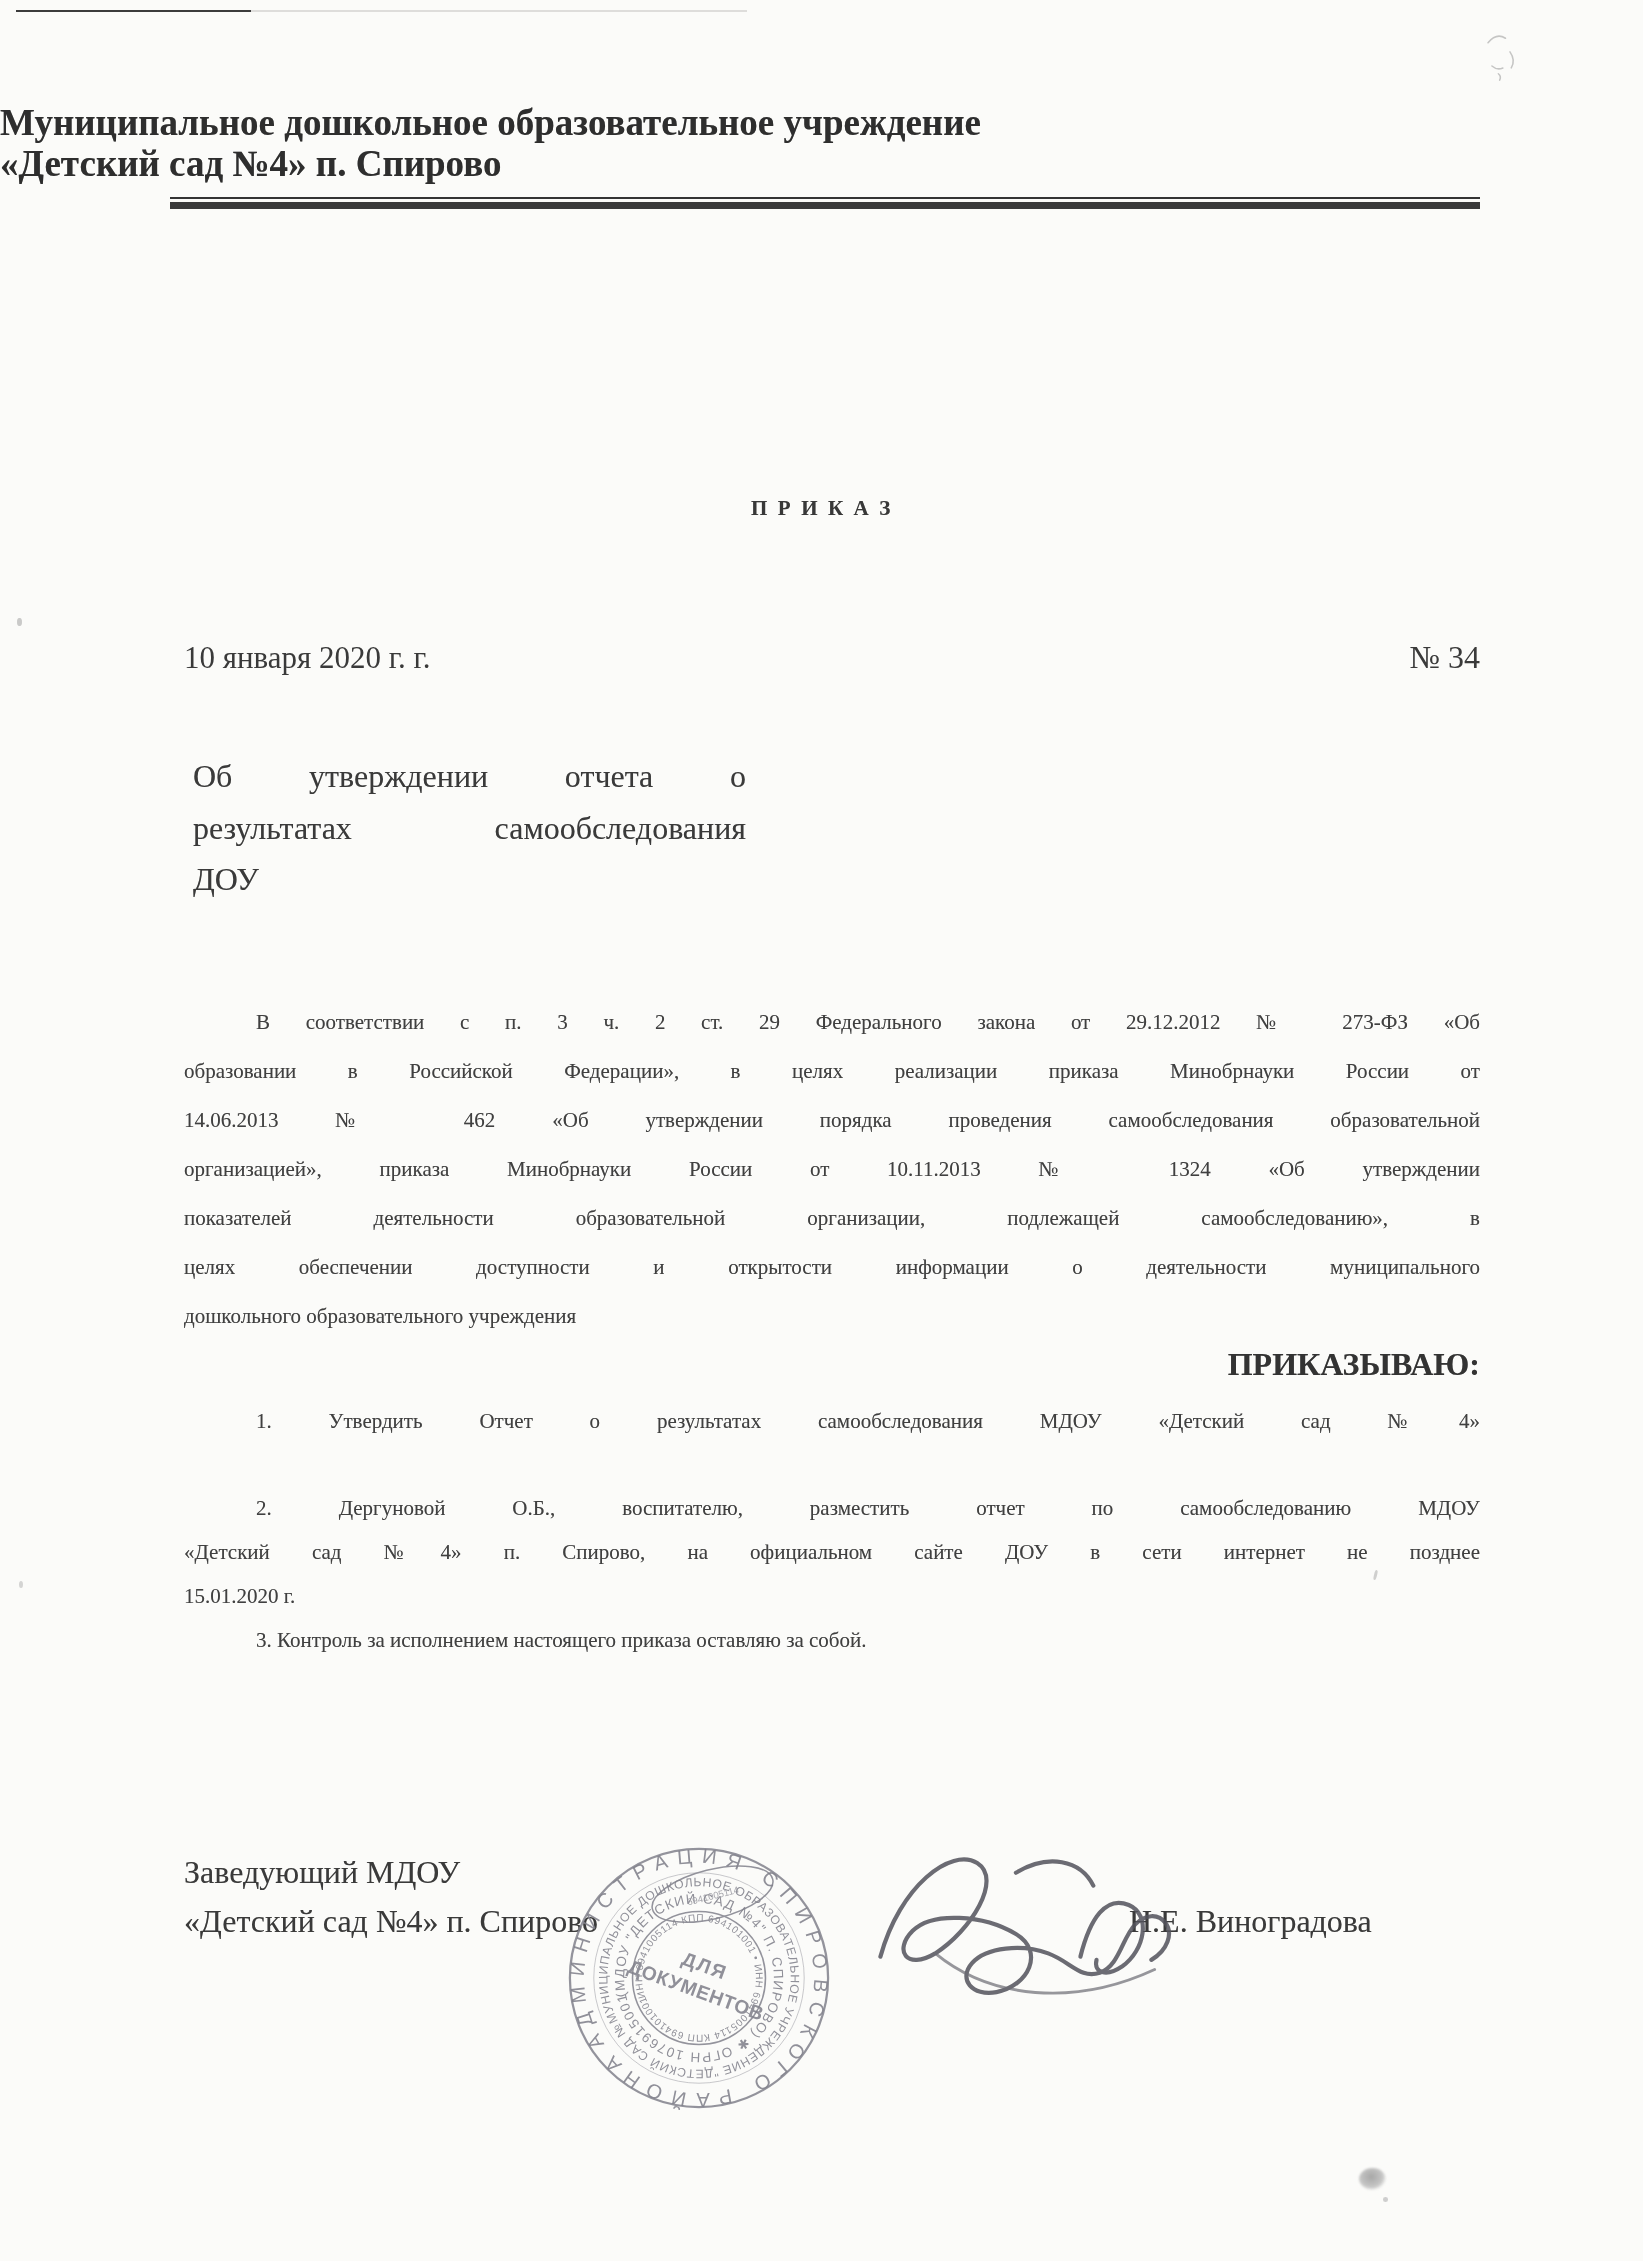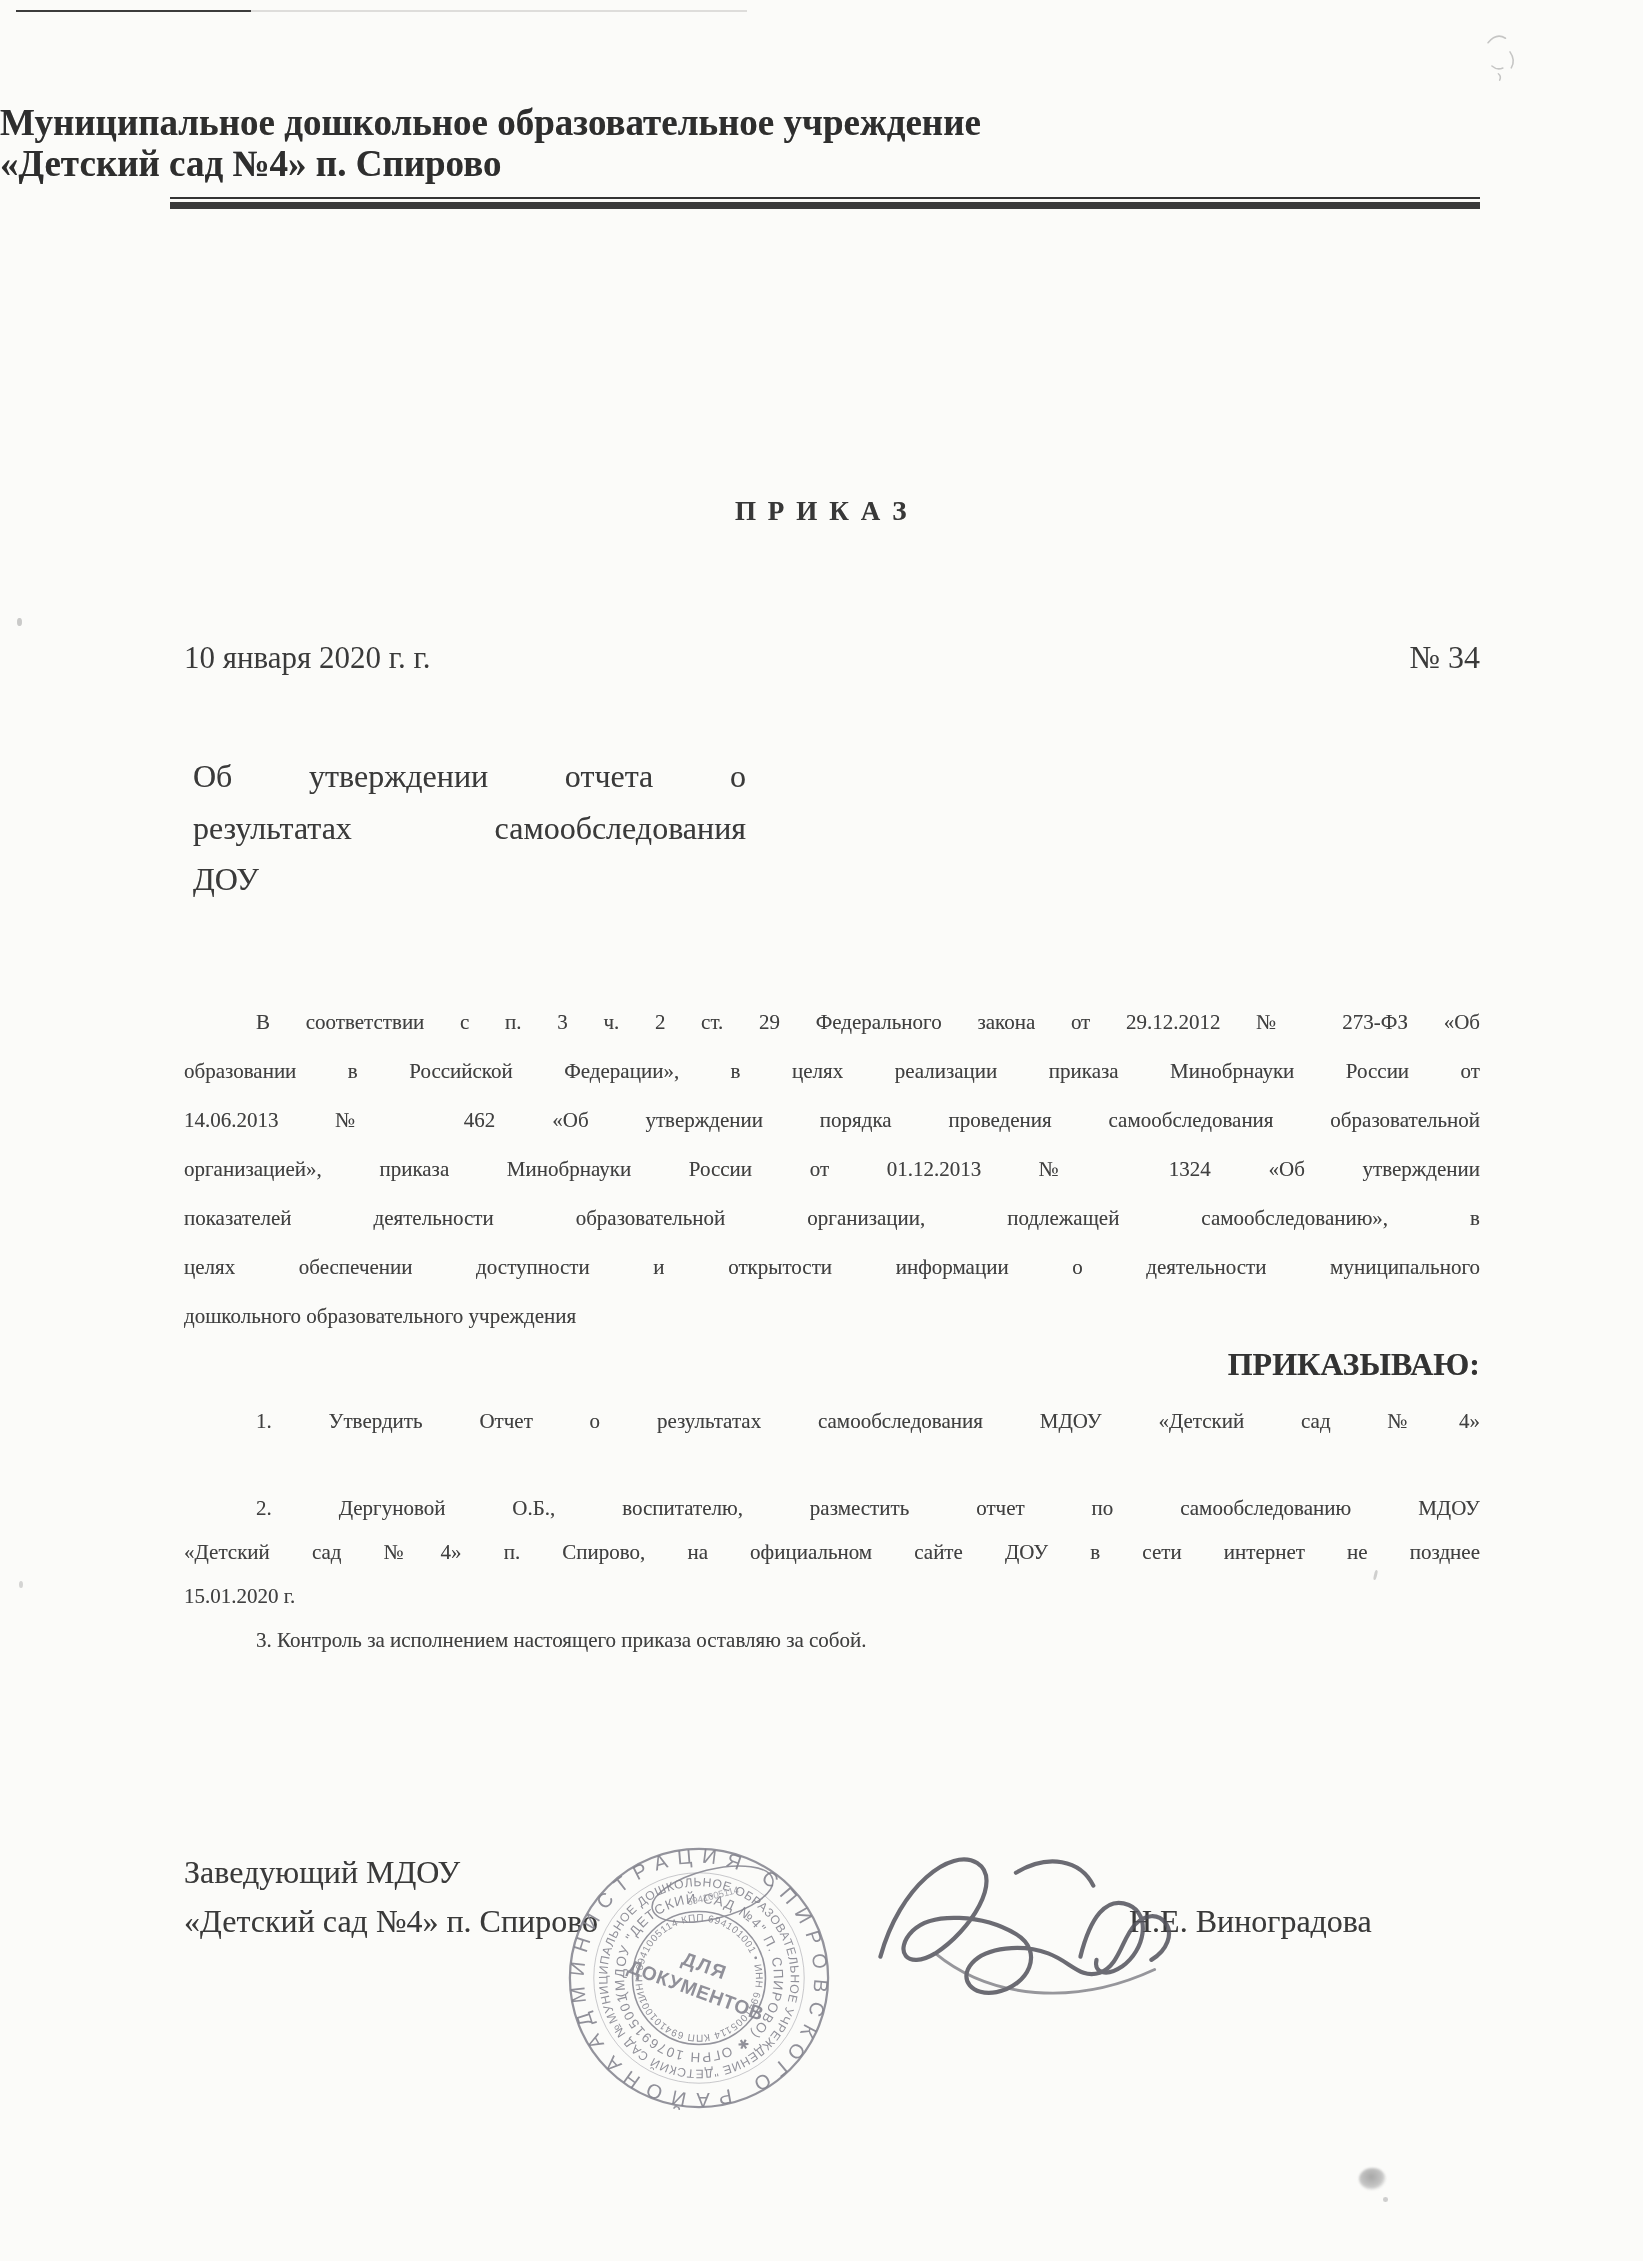--- a/index.html
+++ b/index.html
@@ -20,21 +20,21 @@
   .header-block{
     position:absolute; top:102px; left:0; width:1644px;
     text-align:left; font-size:37px; line-height:41px;
     font-weight:600; color:#2e2e2e;
     text-shadow:0 0 0.6px rgba(46,46,46,.4);
   }
   .rule-thin{ position:absolute; left:170px; width:1310px; top:197px; height:1.9px; background:#343434; }
   .rule-thick{ position:absolute; left:170px; width:1310px; top:202px; height:7px; background:#3a3a3a; }
   .doc-title{
     position:absolute; top:496px; left:0; width:1644px;
-    text-align:center; font-size:27px; font-weight:600;
+    text-align:center; font-size:21px; font-weight:600;
     letter-spacing:2.6px; color:#383838;
     text-shadow:0 0 0.6px rgba(56,56,56,.4);
   }
   .meta-row{
     position:absolute; top:639px; left:184px; width:1296px;
     display:flex; justify-content:space-between; align-items:baseline;
   }
   .meta-date{ font-size:31px; }
   .meta-number{ font-size:32px; }
   .subject-line{
@@ -93,21 +93,21 @@
     <span class="meta-number">№ 34</span>
   </div>
 
   <div class="subject-line just" style="top:758px">Об утверждении отчета о</div>
   <div class="subject-line just" style="top:810px">результатах самообследования</div>
   <div class="subject-line" style="top:861px">ДОУ</div>
 
   <div class="tline just indent" style="top:1009px">В соответствии с п. 3 ч. 2 ст. 29 Федерального закона от 29.12.2012 № 273-ФЗ «Об</div>
   <div class="tline just" style="top:1058px">образовании в Российской Федерации», в целях реализации приказа Минобрнауки России от</div>
   <div class="tline just" style="top:1107px">14.06.2013 № 462 «Об утверждении порядка проведения самообследования образовательной</div>
-  <div class="tline just" style="top:1156px">организацией», приказа Минобрнауки России от 01.12.2013 № 1324 «Об утверждении</div>
+  <div class="tline just" style="top:1156px">организацией», приказа Минобрнауки России от 10.11.2013 № 1324 «Об утверждении</div>
   <div class="tline just" style="top:1205px">показателей деятельности образовательной организации, подлежащей самообследованию», в</div>
   <div class="tline just" style="top:1254px">целях обеспечении доступности и открытости информации о деятельности муниципального</div>
   <div class="tline" style="top:1303px">дошкольного образовательного учреждения</div>
 
   <div class="resolution">ПРИКАЗЫВАЮ:</div>
 
   <div class="tline just indent" style="top:1408px">1. Утвердить Отчет о результатах самообследования  МДОУ «Детский сад №4»</div>
   <div class="tline just indent" style="top:1495px">2. Дергуновой О.Б., воспитателю, разместить отчет по самообследованию МДОУ</div>
   <div class="tline just" style="top:1539px">«Детский сад №4» п. Спирово, на официальном сайте ДОУ в сети интернет не позднее</div>
   <div class="tline" style="top:1583px">15.01.2020 г.</div>

